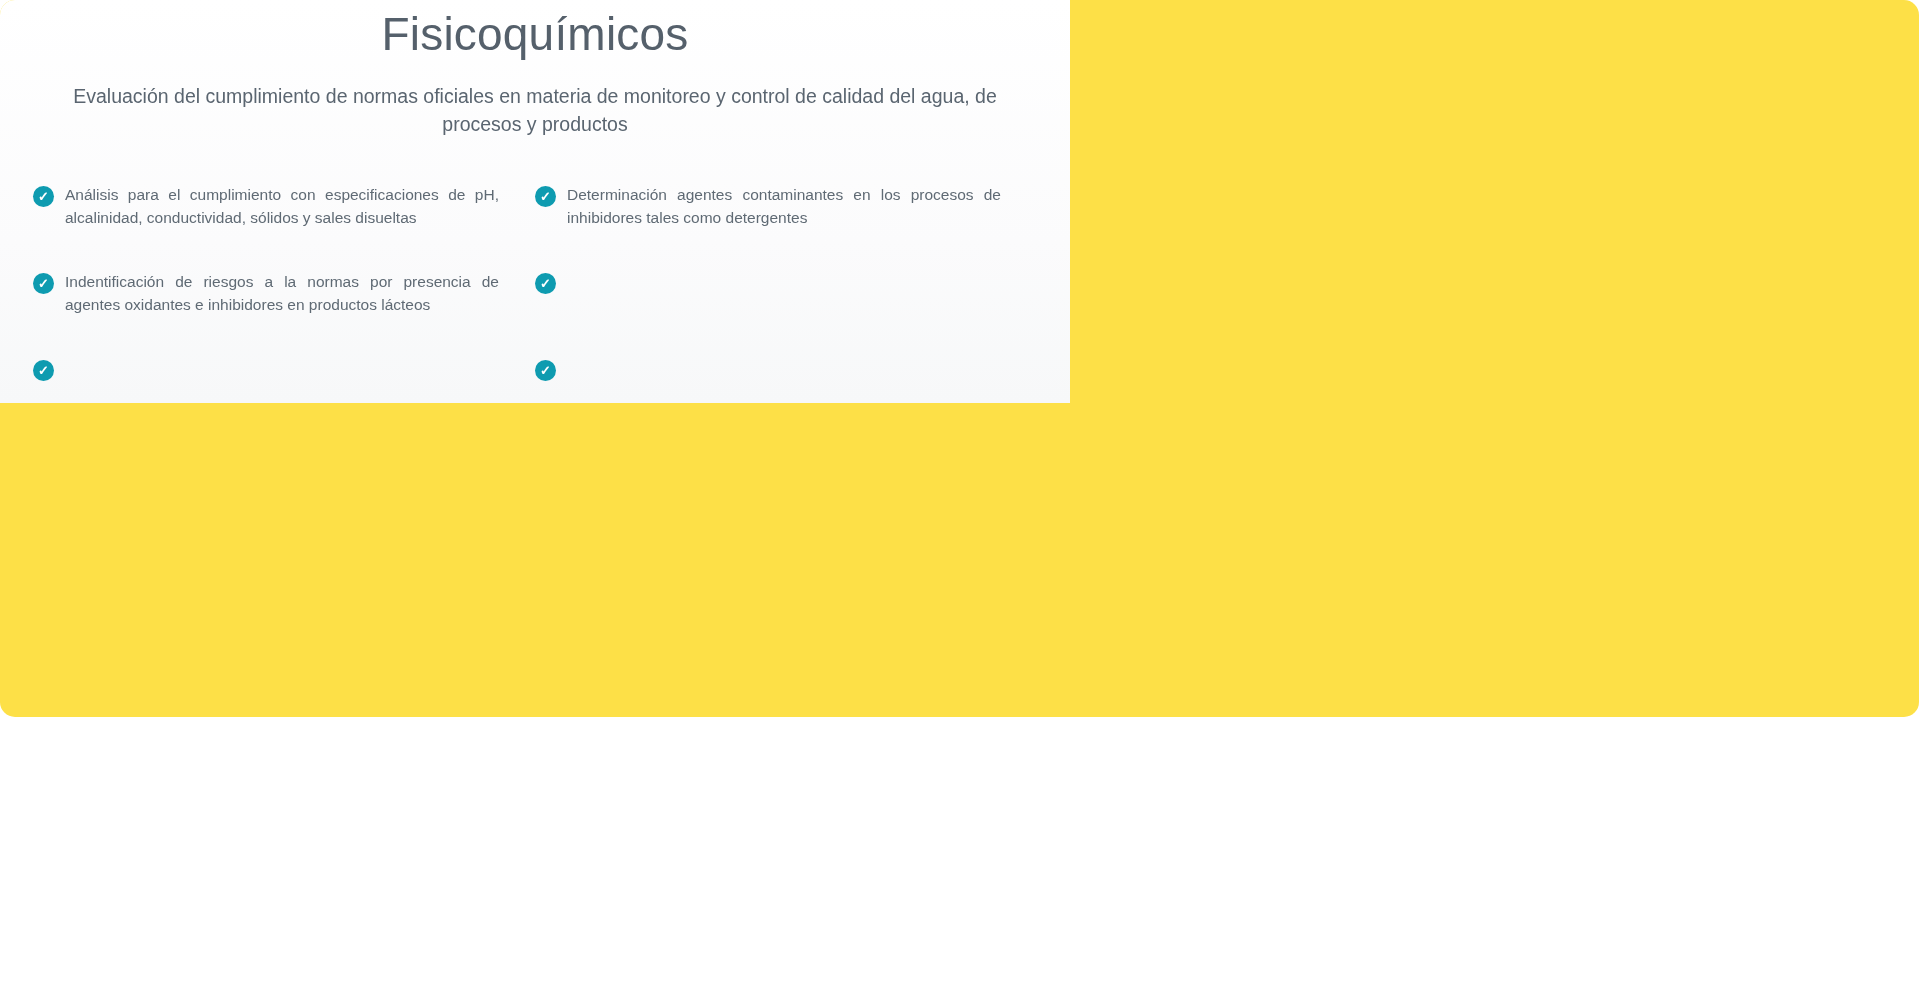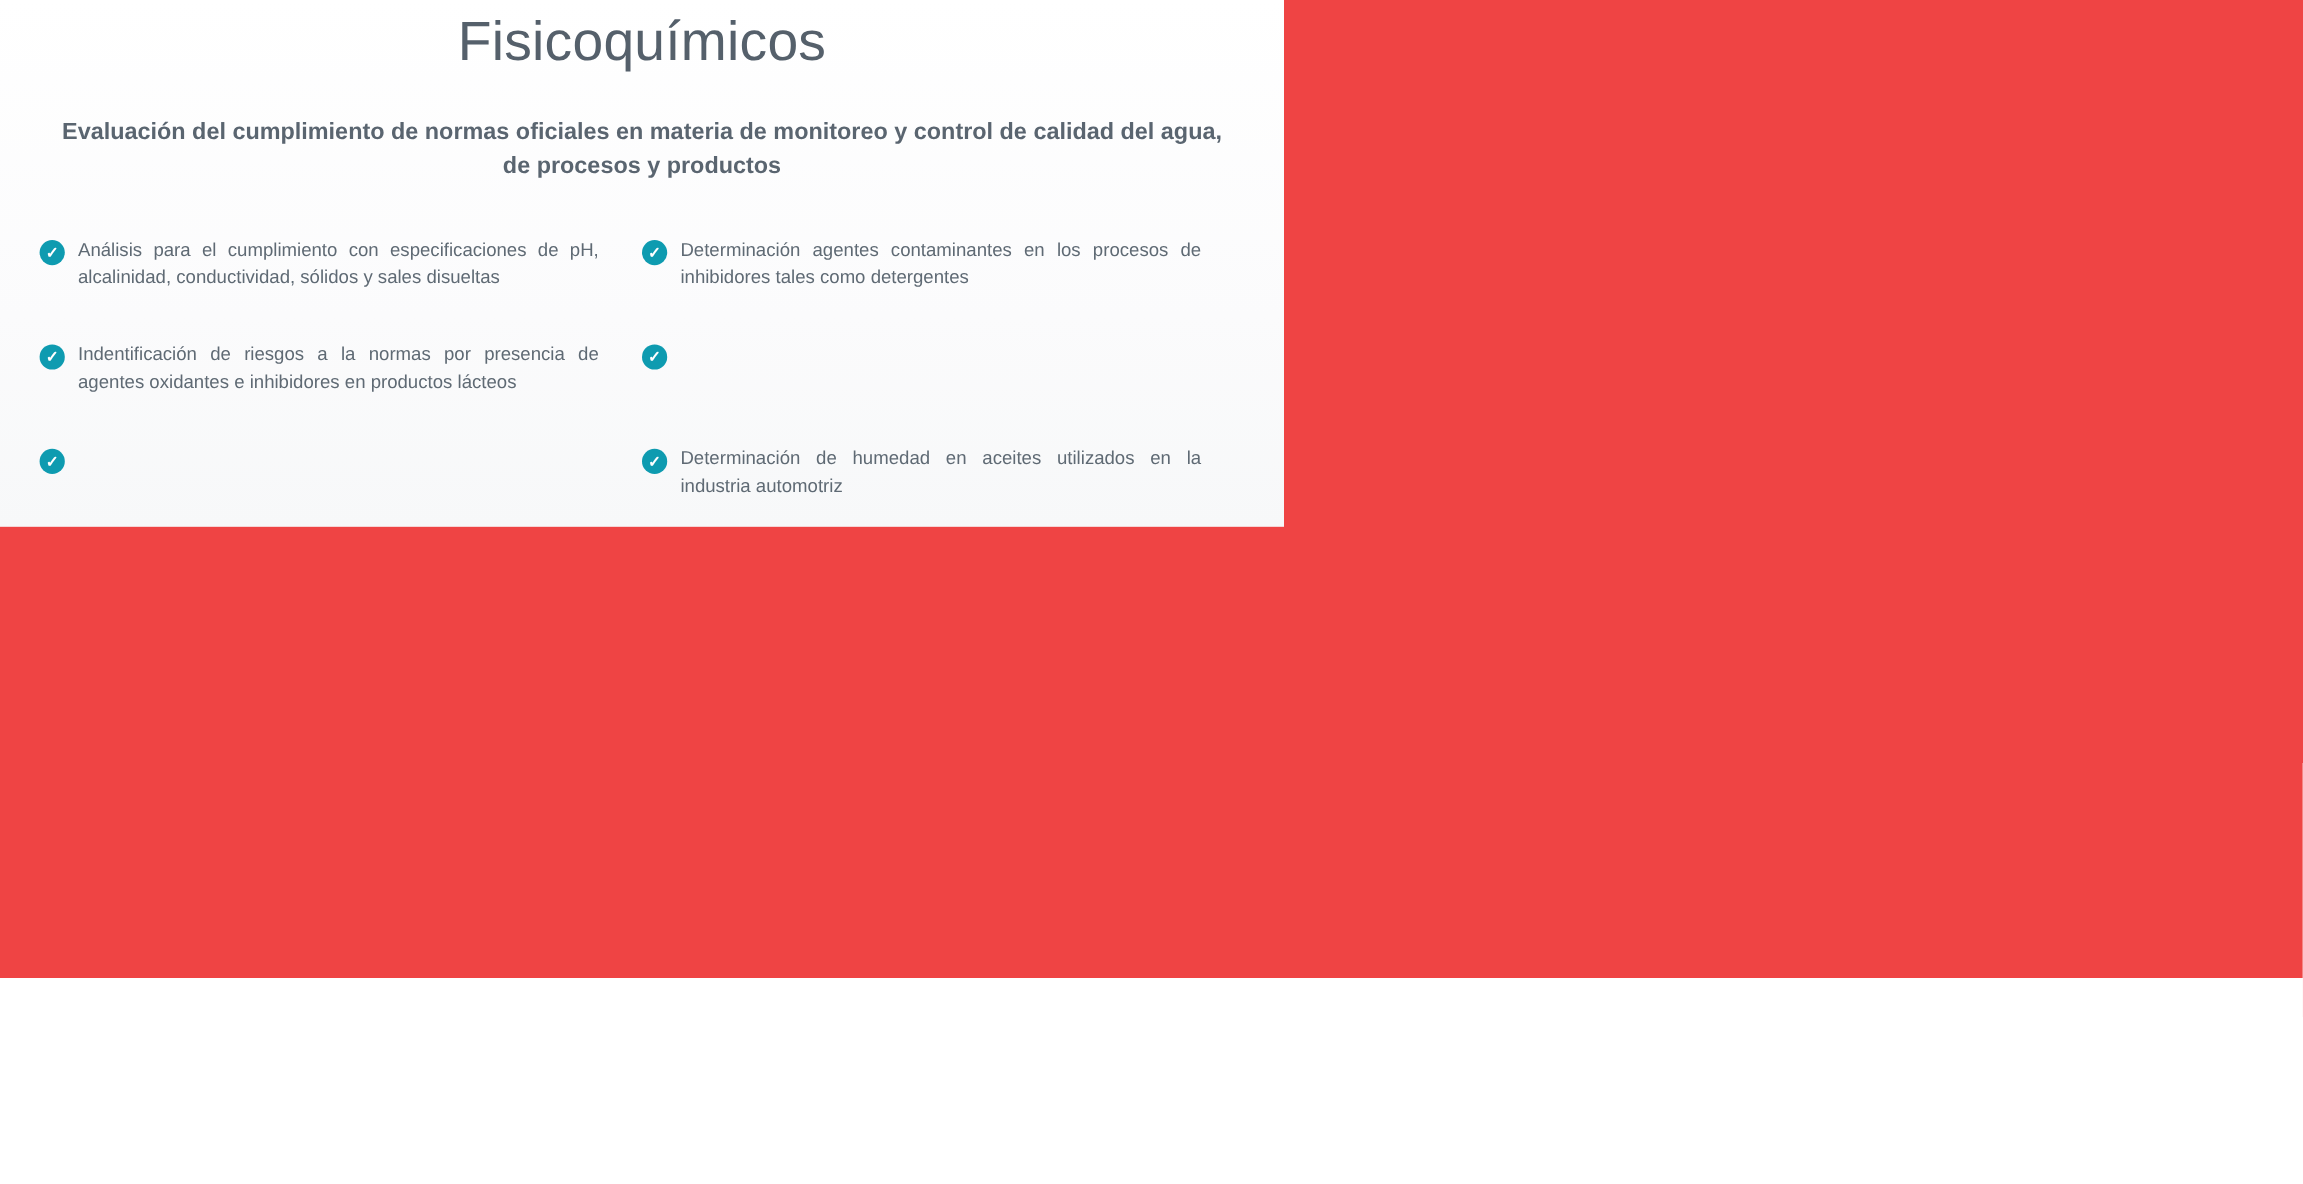--- a/index.html
+++ b/index.html
@@ -9,23 +9,24 @@
     padding: 0;
     width: 1919px;
     height: 987px;
     background: #ffffff;
     font-family: "Liberation Sans", sans-serif;
   }
 
   .page {
     position: relative;
     width: 1919px;
-    height: 815px;
+    height: 717px;
     overflow: hidden;
-    background: #ef4444;
+    background: #fde047;
+    border-radius: 15px;
   }
 
   .panel {
     position: absolute;
     top: 0;
     left: 0;
     width: 1070px;
     padding: 0 0 22px 0;
     background: linear-gradient(180deg, #ffffff 0%, #fbfbfc 60%, #f7f8f9 100%);
   }
@@ -35,27 +36,27 @@
     padding: 8px 0 14px 0;
     text-align: center;
     font-size: 46px;
     line-height: 1.15;
     font-weight: 400;
     color: #55606b;
     letter-spacing: 0.2px;
   }
 
   .section-subtitle {
-    margin: 18px auto;
+    margin: 4px auto;
     width: 1030px;
     padding: 4px 20px 0 20px;
     text-align: center;
     font-size: 19.5px;
     line-height: 1.42;
-    font-weight: 700;
+    font-weight: 400;
     color: #5a6570;
   }
 
   .list-wrap {
     margin: 46px auto 0 auto;
     width: 1040px;
     display: flex;
     flex-wrap: wrap;
     column-gap: 0;
     row-gap: 42px;
@@ -133,18 +134,17 @@
       <div class="list-item">
         <span class="check-icon">✓</span>
       </div>
 
       <div class="list-item">
         <span class="check-icon">✓</span>
       </div>
 
       <div class="list-item">
         <span class="check-icon">✓</span>
-        <span class="item-text">Determinación de humedad en aceites utilizados en la industria automotriz</span>
       </div>
 
     </div>
   </section>
 </div>
 
 </body></html>

